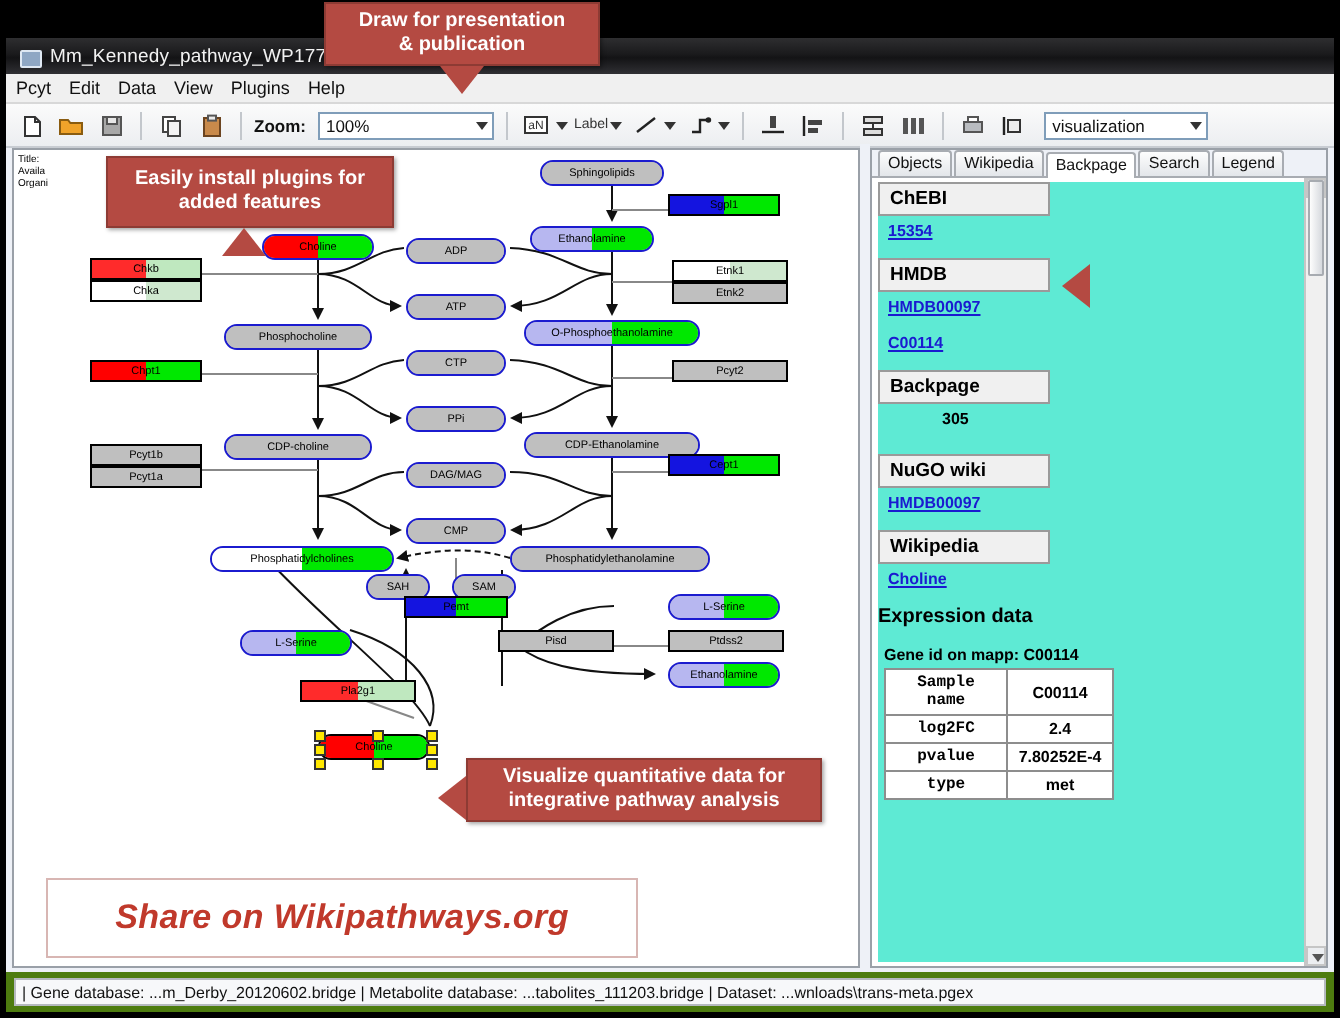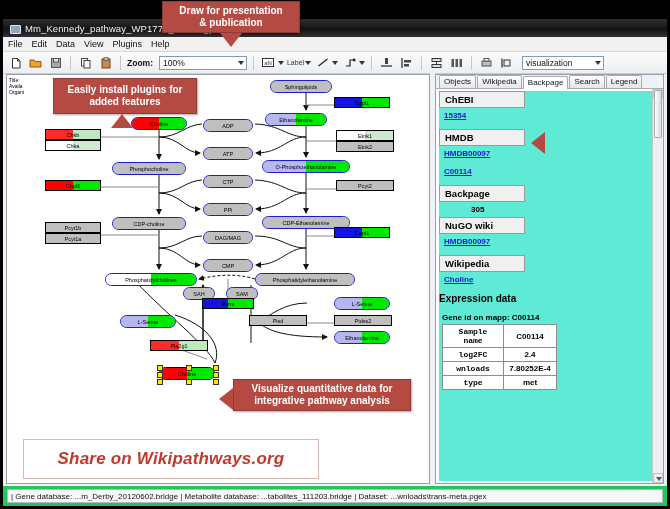--- a/index.html
+++ b/index.html
@@ -54,21 +54,21 @@
   .tabrow{height:13px;background:#eef1f7;display:flex;align-items:flex-end;padding-left:3px;gap:1px;
           border-bottom:1px solid #a8acb2;}
   .tab{font-size:8px;padding:1px 4px 1px 4px;border:1px solid #a8acb2;border-bottom:none;
        background:linear-gradient(180deg,#fdfdfd,#e3e6ea);color:#111;border-radius:2px 2px 0 0;line-height:10px;}
   .tab.active{background:#fff;font-weight:normal;position:relative;top:1px;}
 
   .side-content{position:absolute;left:3px;top:16px;right:11px;bottom:2px;overflow:hidden;background:#5eead4;}
   .db-head{display:inline-block;border:1px solid #9a9a9a;background:#f0f0f0;
            font-weight:bold;font-size:9.5px;padding:2px 7px 2px 5px;color:#000;margin-bottom:3px;}
   .db-link{color:#1a1ad0;text-decoration:underline;font-size:8px;font-weight:bold;display:block;margin:0 4px 9px 5px;}
-  .db-plain{color:#000;font-size:8px;font-weight:bold;display:block;margin:0 0 3px 5px;padding-left:27px;}
+  .db-plain{color:#000;font-size:8px;font-weight:bold;display:block;margin:0 0 13px 5px;padding-left:27px;}
   .expr-title{font-weight:bold;font-size:10px;color:#000;margin:2px 0 9px 0;}
   .gene-id{font-size:8px;font-weight:bold;color:#000;margin:0 0 2px 3px;}
   table.expr{border-collapse:collapse;margin-left:3px;}
   table.expr td{border:1px solid #8d8d8d;font-size:8px;font-weight:bold;text-align:center;
                 padding:2px 4px;color:#000;background:#fff;}
   table.expr td.k{width:52px;font-family:Liberation Mono, monospace;}
   table.expr td.v{width:44px;}
 
   
   .vscroll{position:absolute;right:0;top:14px;bottom:0;width:10px;background:#f0f0f0;
@@ -77,21 +77,21 @@
            background:linear-gradient(90deg,#fdfdfd,#d6d9de);border:1px solid #a7abb1;border-radius:1px;}
   .vscroll .sb-up,.vscroll .sb-dn{position:absolute;left:0;width:10px;height:10px;background:#eceef1;
            border:1px solid #c6c6c6;box-sizing:border-box;}
   .vscroll .sb-up{top:0}.vscroll .sb-dn{bottom:0}
   .vscroll .sb-up:after,.vscroll .sb-dn:after{content:"";position:absolute;left:2px;width:0;height:0;
            border-left:3px solid transparent;border-right:3px solid transparent;}
   .vscroll .sb-up:after{top:2px;border-bottom:4px solid #555;}
   .vscroll .sb-dn:after{top:3px;border-top:4px solid #555;}
 
   
-  .statusbar{position:absolute;left:0;bottom:0;right:0;height:20px;background:#22c55e;
+  .statusbar{position:absolute;left:0;bottom:0;right:0;height:20px;background:#4d7c0f;
              display:flex;align-items:center;padding:0 4px;box-sizing:border-box;}
   .status-inner{flex:1;height:14px;border:1px solid #b5b9bf;background:#f7f8fa;
                 display:flex;align-items:center;font-size:8px;color:#111;padding-left:3px;box-sizing:border-box;}
 
   
   .meta{position:absolute;left:2px;top:2px;font-size:5px;line-height:6px;color:#000;}
 
   .node{position:absolute;box-sizing:border-box;display:flex;align-items:center;justify-content:center;
         font-size:5.5px;color:#000;white-space:nowrap;}
   .metab{border:1px solid #1b1bcf;border-radius:9px;background:#bfbfbf;height:13px;
@@ -126,21 +126,21 @@
 <div id="root">
 
   <div class="window">
 
     <div class="titlebar">
       <span class="tb-icon"></span>
       <span class="tb-title">Mm_Kennedy_pathway_WP1771_45176.gpml</span>
     </div>
 
     <div class="menubar">
-      <span>File</span>
+      <span>Pcyt</span>
       <span>Edit</span>
       <span>Data</span>
       <span>View</span>
       <span>Plugins</span>
       <span>Help</span>
     </div>
 
     <div class="toolbar">
       <div class="tbtn">
         <svg width="12" height="12" viewBox="0 0 12 12">
@@ -575,21 +575,21 @@
             <tbody>
                 <tr>
               <td class="k">Sample name</td>
               <td class="v">C00114</td>
             </tr>
             <tr>
               <td class="k">log2FC</td>
               <td class="v">2.4</td>
             </tr>
             <tr>
-              <td class="k">wnloads</td>
+              <td class="k">pvalue</td>
               <td class="v">7.80252E-4</td>
             </tr>
             <tr>
               <td class="k">type</td>
               <td class="v">met</td>
             </tr>
           </tbody>
             </table>
         </div>
 

